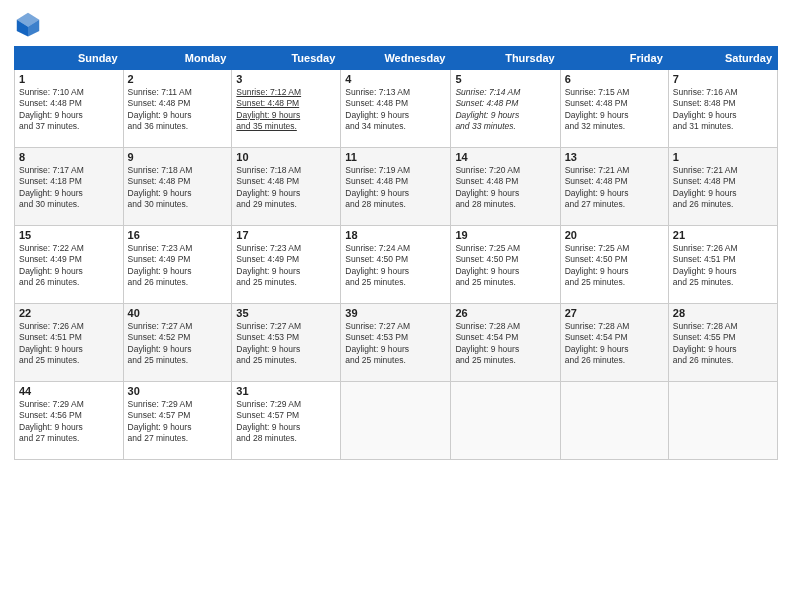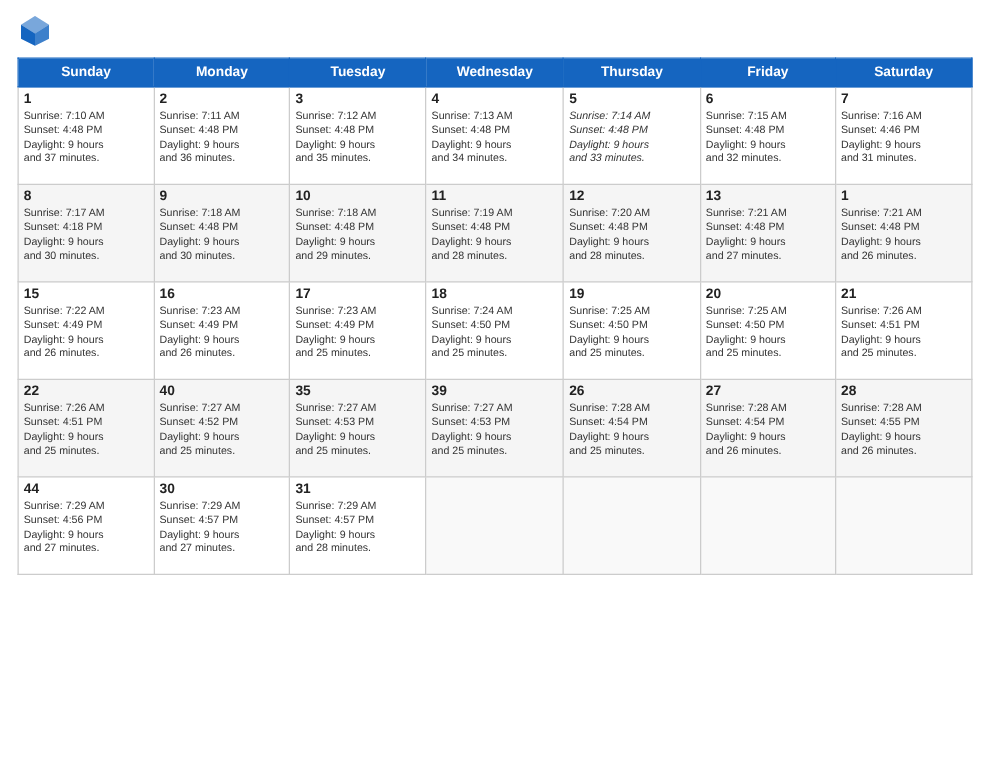--- a/index.html
+++ b/index.html
@@ -52,21 +52,21 @@
       color: #444;
     }
     table {
       width: 100%;
       border-collapse: collapse;
       font-size: 9.5px;
     }
     thead tr th {
       background-color: #1565c0;
       color: #fff;
-      text-align: center;
+      text-align: right;
       padding: 5px 5px;
       font-size: 11px;
       font-weight: bold;
       border: 1px solid #1565c0;
     }
     tbody tr td {
       border: 1px solid #ccc;
       vertical-align: top;
       padding: 3px 4px;
       height: 78px;
@@ -138,21 +138,21 @@
           </td>
           <td>
             <span class="day-num">2</span>
             <div class="day-info" style="white-space: pre-line;">Sunrise: 7:11 AM
 Sunset: 4:48 PM
 Daylight: 9 hours
 and 36 minutes.</div>
           </td>
           <td>
             <span class="day-num">3</span>
-            <div class="day-info" style="white-space: pre-line;">Sunrise: 7:12 AM
+            <div class="day-info" style="white-space: pre-line; text-decoration: underline;">Sunrise: 7:12 AM
 Sunset: 4:48 PM
 Daylight: 9 hours
 and 35 minutes.</div>
           </td>
           <td>
             <span class="day-num">4</span>
             <div class="day-info" style="white-space: pre-line;">Sunrise: 7:13 AM
 Sunset: 4:48 PM
 Daylight: 9 hours
 and 34 minutes.</div>
@@ -167,21 +167,21 @@
           <td>
             <span class="day-num">6</span>
             <div class="day-info" style="white-space: pre-line;">Sunrise: 7:15 AM
 Sunset: 4:48 PM
 Daylight: 9 hours
 and 32 minutes.</div>
           </td>
           <td>
             <span class="day-num">7</span>
             <div class="day-info" style="white-space: pre-line;">Sunrise: 7:16 AM
-Sunset: 4:46 PM
+Sunset: 8:48 PM
 Daylight: 9 hours
 and 31 minutes.</div>
           </td>
         </tr>
         <tr>
           <td>
             <span class="day-num">8</span>
             <div class="day-info" style="white-space: pre-line;">Sunrise: 7:17 AM
 Sunset: 4:18 PM
 Daylight: 9 hours
@@ -202,21 +202,21 @@
 and 29 minutes.</div>
           </td>
           <td>
             <span class="day-num">11</span>
             <div class="day-info" style="white-space: pre-line;">Sunrise: 7:19 AM
 Sunset: 4:48 PM
 Daylight: 9 hours
 and 28 minutes.</div>
           </td>
           <td>
-            <span class="day-num">12</span>
+            <span class="day-num">14</span>
             <div class="day-info" style="white-space: pre-line;">Sunrise: 7:20 AM
 Sunset: 4:48 PM
 Daylight: 9 hours
 and 28 minutes.</div>
           </td>
           <td>
             <span class="day-num">13</span>
             <div class="day-info" style="white-space: pre-line;">Sunrise: 7:21 AM
 Sunset: 4:48 PM
 Daylight: 9 hours

